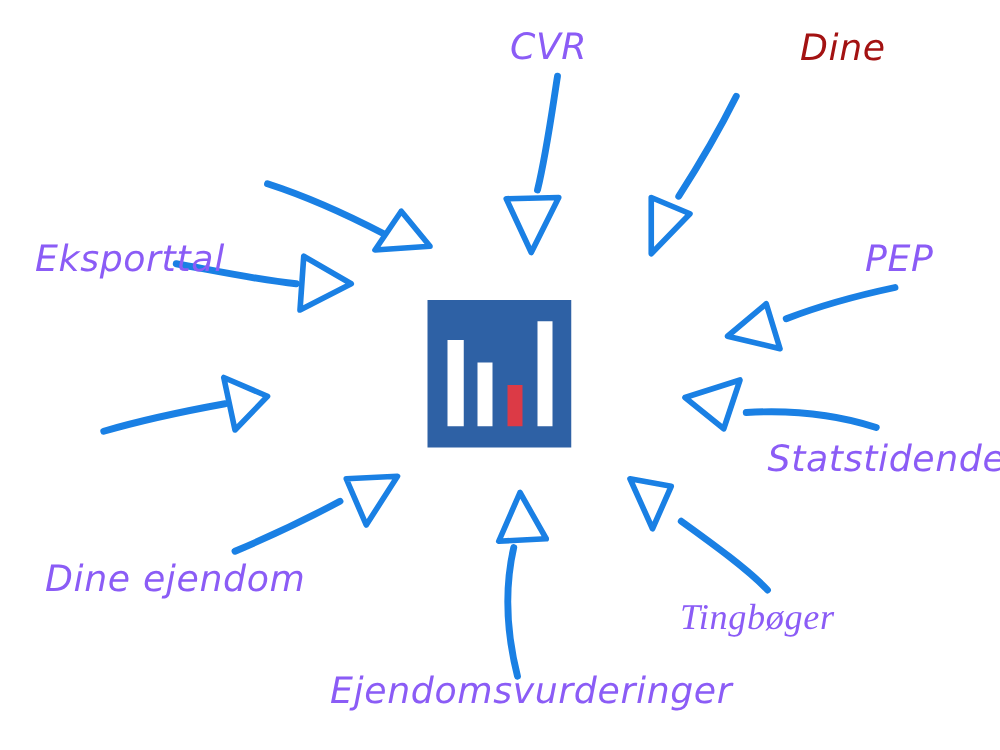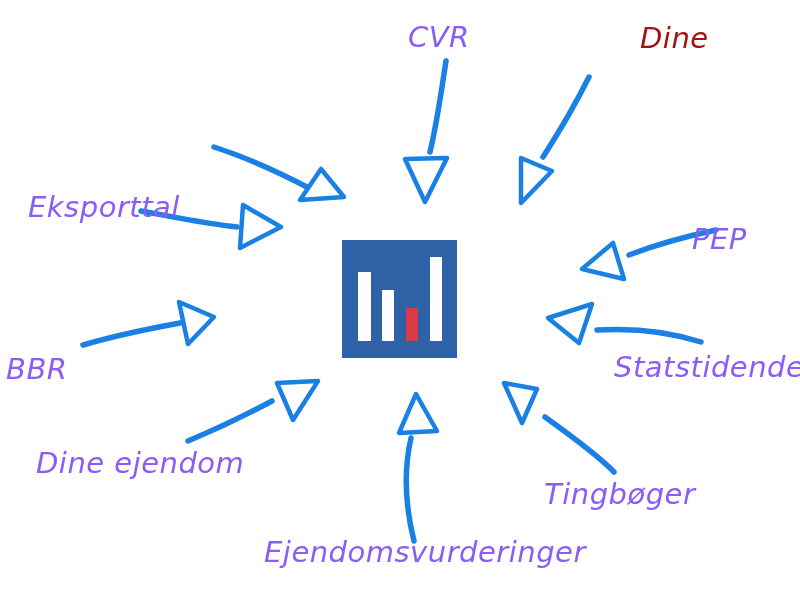--- a/index.html
+++ b/index.html
@@ -64,25 +64,25 @@
   }
   #bar-1 { left: 16px; width: 13px; height: 69px; }
   #bar-2 { left: 40px; width: 12px; height: 51px; }
   #bar-3 { left: 64px; width: 12px; height: 33px; background: #dc3a46; }
   #bar-4 { left: 88px; width: 12px; height: 84px; }
 
   #label-cvr                 { left: 408px; top: 20px; }
   #label-dine                { left: 640px; top: 16px; }
   #label-regnskaber          { left: 106px; top: 100px; }
   #label-eksporttal          { left: 28px;  top: 166px; margin-top: 24px; }
-  #label-pep                 { left: 692px; top: 190px; margin-top: 32px; }
+  #label-pep                 { left: 692px; top: 190px; }
   #label-bbr                 { left: 6px;   top: 352px; }
   #label-statstidende        { left: 614px; top: 350px; }
   #label-fast-ejendom        { left: 36px;  top: 446px; }
-  #label-tingboeger          { left: 544px; top: 477px; }
+  #label-tingboeger          { left: 544px; top: 477px; font-family: Liberation Serif, serif; }
   #label-ejendomsvurderinger { left: 264px; top: 535px; }
 </style>
 </head>
 <body>
 
 <div id="canvas">
 
   <svg id="arrow-layer" viewBox="0 0 800 600" xmlns="http://www.w3.org/2000/svg">
 
     <g>
@@ -147,21 +147,20 @@
 
   <div id="label-dine" class="label red">
     <div>Dine</div>
   </div>
 
 
   <div id="label-eksporttal" class="label">Eksporttal</div>
 
   <div id="label-pep" class="label">PEP</div>
 
-  <div id="label-bbr" class="label">BBR</div>
 
   <div id="label-statstidende" class="label">Statstidende</div>
 
   <div id="label-fast-ejendom" class="label">Dine ejendom</div>
 
   <div id="label-tingboeger" class="label">Tingbøger</div>
 
   <div id="label-ejendomsvurderinger" class="label">Ejendomsvurderinger</div>
 
 </div>

